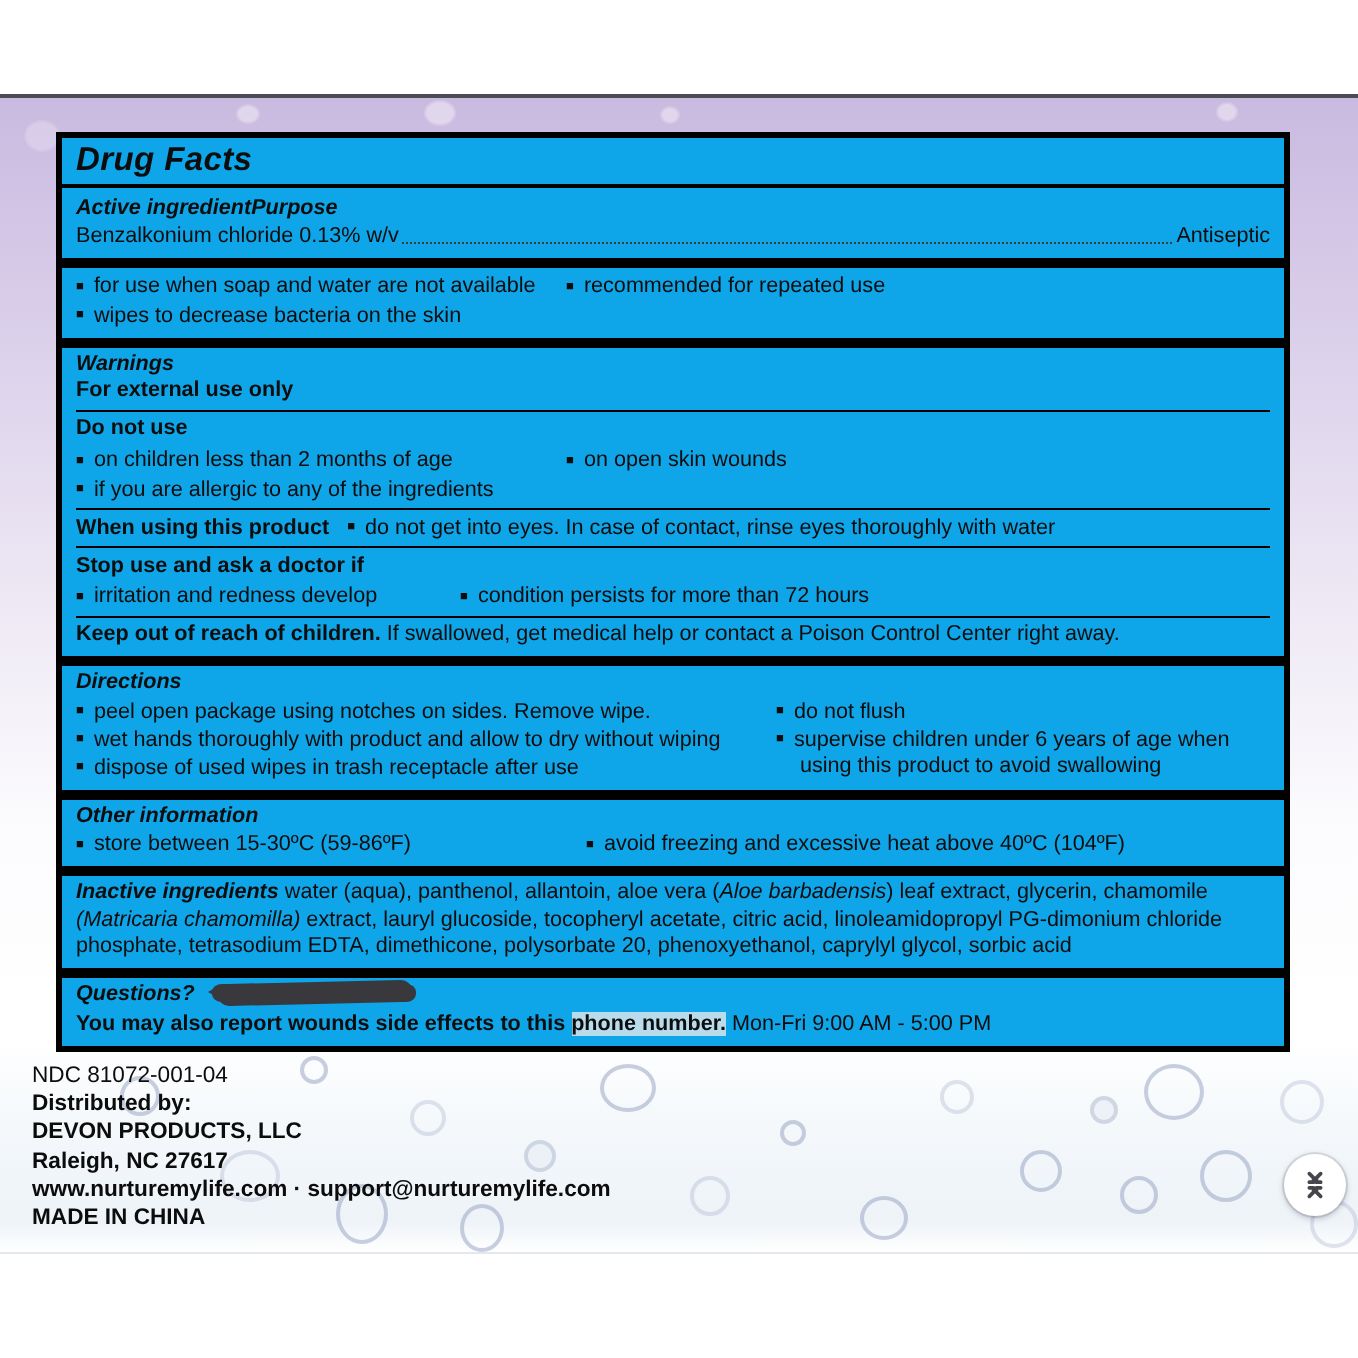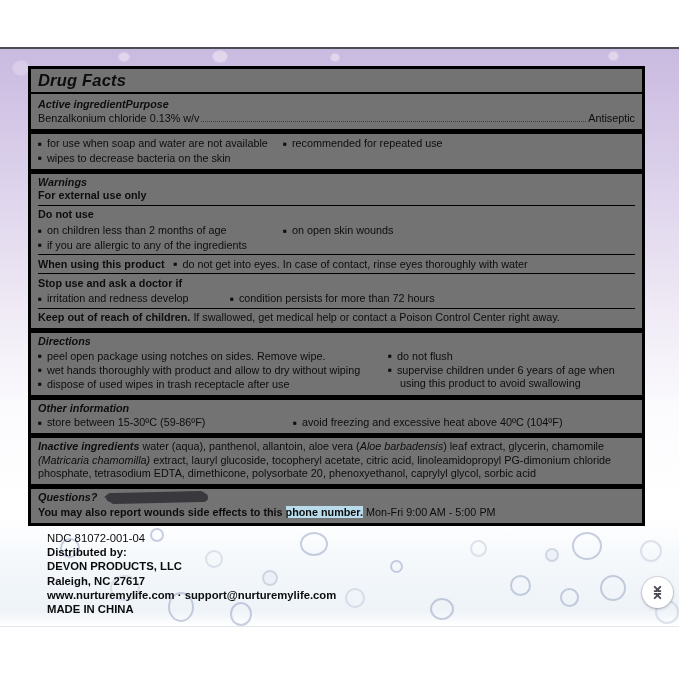--- a/index.html
+++ b/index.html
@@ -22,21 +22,21 @@
     border-bottom:1px solid #e3e8ef;
   }
   .bubble { position:absolute; border-radius:50%; border:2px solid #9aa7c4; opacity:.55; background:transparent; }
   .bubble.faint { opacity:.3; }
   .bubble.fill { background:#e7ecf5; border-color:#aab5cd; opacity:.5; }
   .droplet { position:absolute; border-radius:50%; background:#e6def1; opacity:.8; border:1px solid #d8ccea; }
 
   
   .dfl {
     position:absolute; left:28px; top:66px; width:617px;
-    background:#737373; border:3px solid #000; box-sizing:border-box;
+    background:#0ea5e9; border:3px solid #000; box-sizing:border-box;
     font-size:10.8px; line-height:1.22; color:#0d0d0d;
   }
   .section { padding:2px 7px 4px; }
   .section + .section { border-top:5px solid #000; }
   .it { font-style:italic; font-weight:bold; }
   .b { font-weight:bold; }
   .title { font-size:16.5px; font-weight:bold; font-style:italic; padding:1px 7px 2px; border-bottom:2px solid #000; letter-spacing:.2px; }
   .ai-row { display:flex; justify-content:flex-start; padding-top:2px; }
   .leader-row { display:flex; align-items:flex-end; margin-top:1px; }
   .dots { flex:1 1 auto; border-bottom:1.6px dotted #3c3c3c; margin:0 2px 3px; }
@@ -58,21 +58,21 @@
     content:""; position:absolute; left:-6px; top:1px;
     border:4px solid transparent; border-right:7px solid #38383d;
     margin-top:-1px;
   }
   .scribble::after {
     content:""; position:absolute; left:3px; right:2px; top:-1px; bottom:-1px;
     background:#38383d; border-radius:6px; transform:rotate(-1.3deg);
   }
 
   
-  .footer { position:absolute; left:47px; top:531px; font-size:11.3px; line-height:1.26; color:#0c0c0c; }
+  .footer { position:absolute; left:16px; top:531px; font-size:11.3px; line-height:1.26; color:#0c0c0c; }
   .footer .line { white-space:nowrap; }
   .footer .b { font-weight:bold; }
 
   
   .collapse-btn {
     position:absolute; left:642px; top:577px; width:31px; height:31px;
     background:#ffffff; border-radius:50%;
     box-shadow:0 1px 3px rgba(60,60,80,.35), 0 0 0 1px rgba(150,150,160,.25);
     display:flex; align-items:center; justify-content:center; cursor:pointer;
   }

